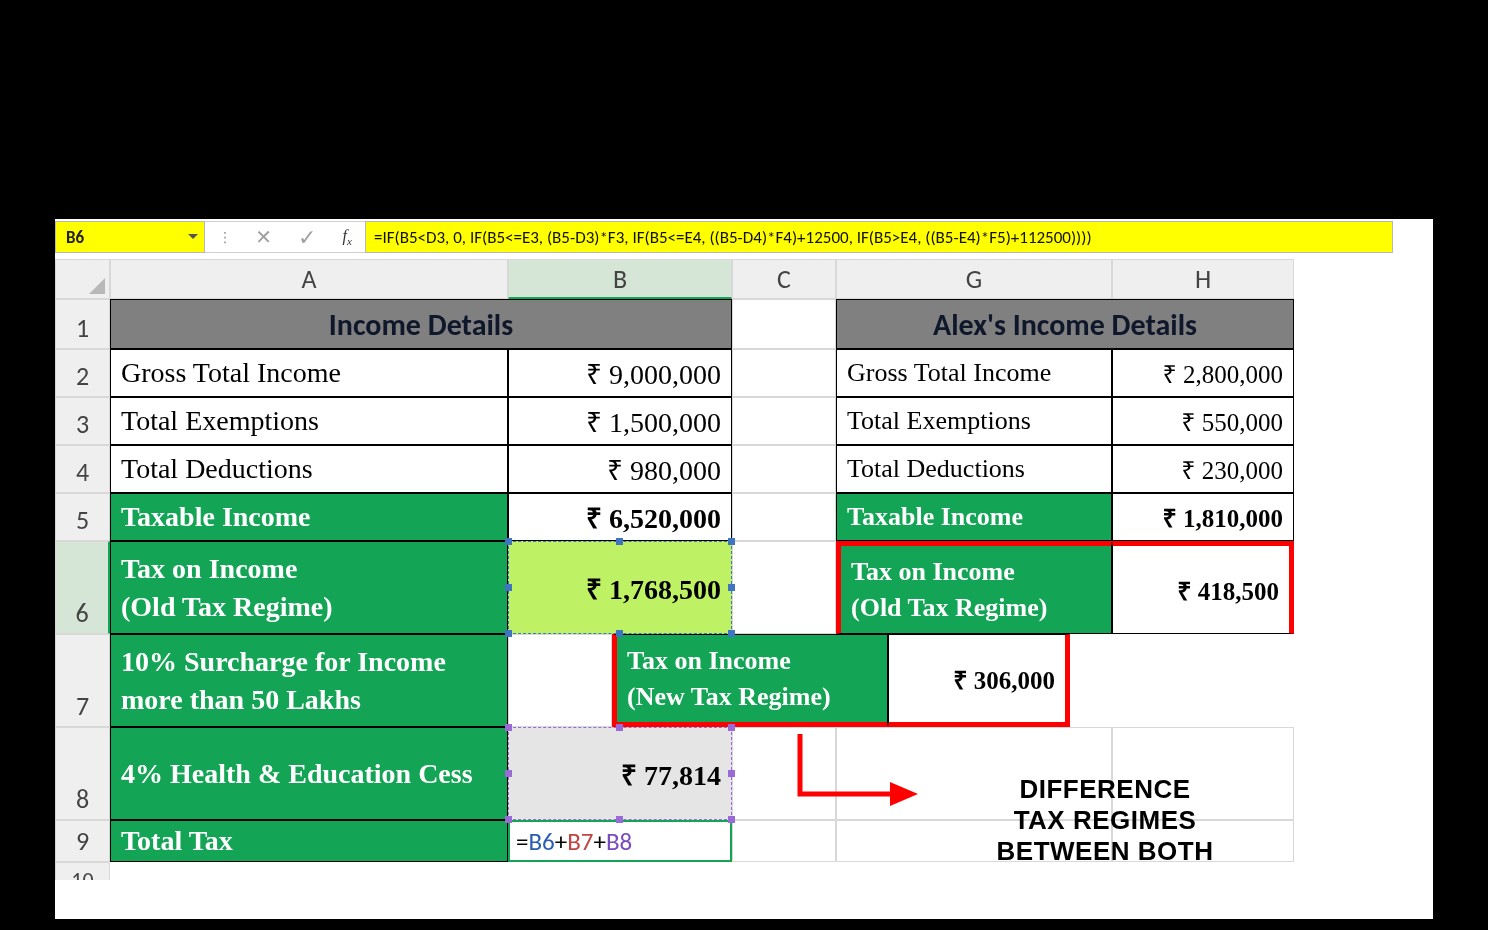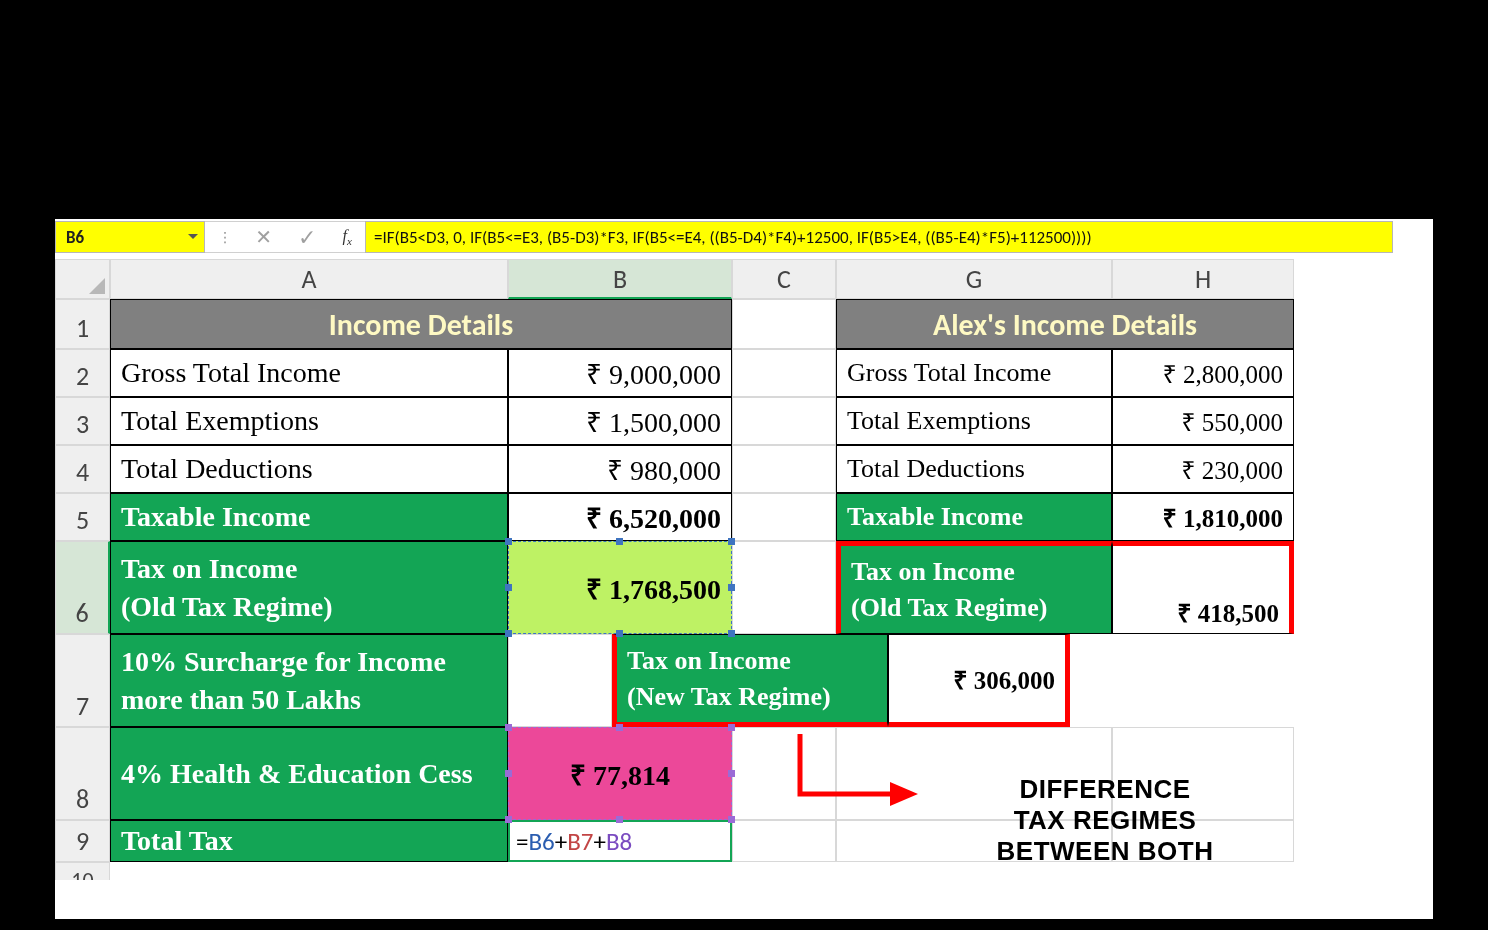--- a/index.html
+++ b/index.html
@@ -122,21 +122,21 @@
   .cell {
     background: #fff;
     font-size: 28px;
     color: #000;
     padding: 0;
     border: 1px solid #000;
   }
   .cell-inner { padding: 4px 10px; width: 100%; box-sizing: border-box; font-family: Liberation Serif, serif; }
   .merged-hdr {
     background: #808080;
-    color: #fef9c3;
+    color: #0f172a;
     font-weight: 700;
     font-size: 30px;
     justify-content: center;
   }
   .green { background: #13a555; color: #fff; font-weight: 600; }
   .right { text-align: right; justify-content: flex-end; }
   .noborder { border: 1px solid #d8d8d8 !important; }
 
   
   .wA { width: 398px; }
@@ -151,21 +151,21 @@
   .h6 { height: 93px;}
   .h9 { height: 42px;}
 
   
   .b6sel {
     background: #bef264;
     position: relative;
     border: 1px dashed #3f74c0 !important;
   }
   .b7sel { background: #faebeb; position: relative; border: 1px dashed #c06262 !important;}
-  .b8sel { background: #ec4899; position: relative; border: 1px dashed #9a6bd6 !important; text-align: center;}
+  .b8sel { background: #e5e5e5; position: relative; border: 1px dashed #9a6bd6 !important;}
   .h-tl { left: -4px; top: -4px; } .h-tr { right: -4px; top: -4px; }
   .h-bl { left: -4px; bottom: -4px; } .h-br { right: -4px; bottom: -4px; }
   .h-ml { left: -4px; top: calc(50% - 4px);} .h-mr { right: -4px; top: calc(50% - 4px);}
   .h-mt { top: -4px; left: calc(50% - 4px);} .h-mb { bottom: -4px; left: calc(50% - 4px);}
   .b6sel .sq, .b7sel .sq, .b8sel .sq { position:absolute; width:7px; height:7px;}
   .b6sel .sq { background:#3f74c0;}
   .b7sel .sq { background:#c06262;}
   .b8sel .sq { background:#9a6bd6;}
 
   
@@ -360,21 +360,21 @@
         <div class="sq h-ml"></div>
           <div class="sq h-mr"></div>
           <div class="sq h-mt"></div>
           <div class="sq h-mb"></div>
       </div>
       <div class="cell wC h6 noborder"></div>
       <div class="cell wG h6 green red-box" style="border-right:1px solid #000;border-bottom:1px solid #000;">
           <div class="cell-inner" style="white-space:pre-line;font-size:26px;line-height:1.35;"><span>Tax on Income
 (Old Tax Regime)</span></div>
         </div>
-      <div class="cell wH h6 right red-box" style="border-left:1px solid #000;border-bottom:1px solid #000;align-items:flex-end;">
+      <div class="cell wH h6 right red-box" style="border-left:1px solid #000;border-bottom:1px solid #000;">
           <div class="cell-inner" style="font-weight:600;font-size:25px;"><span>₹ 418,500</span></div>
         </div>
     </div>
 
     <div class="row">
       <div class="rowhdr h6">
           <span>7</span>
         </div>
       <div class="cell wA h6 green">
           <div class="cell-inner" style="line-height:1.35;"><span>10% Surcharge for Income more than 50 Lakhs</span></div>

